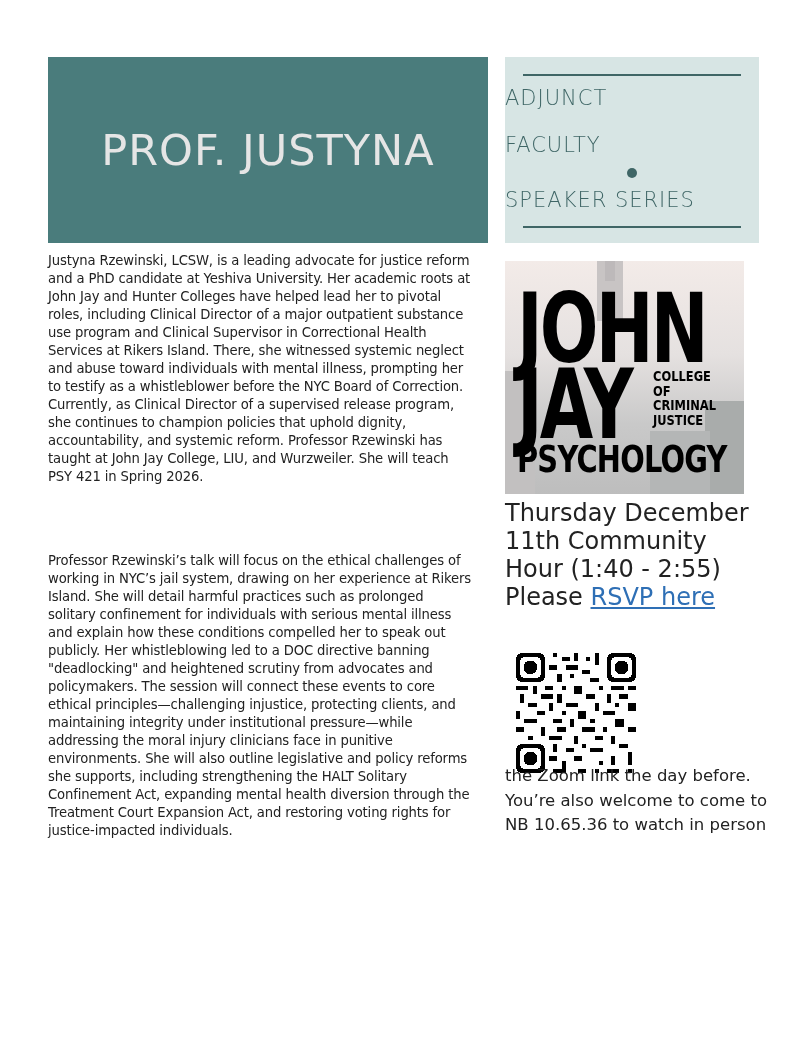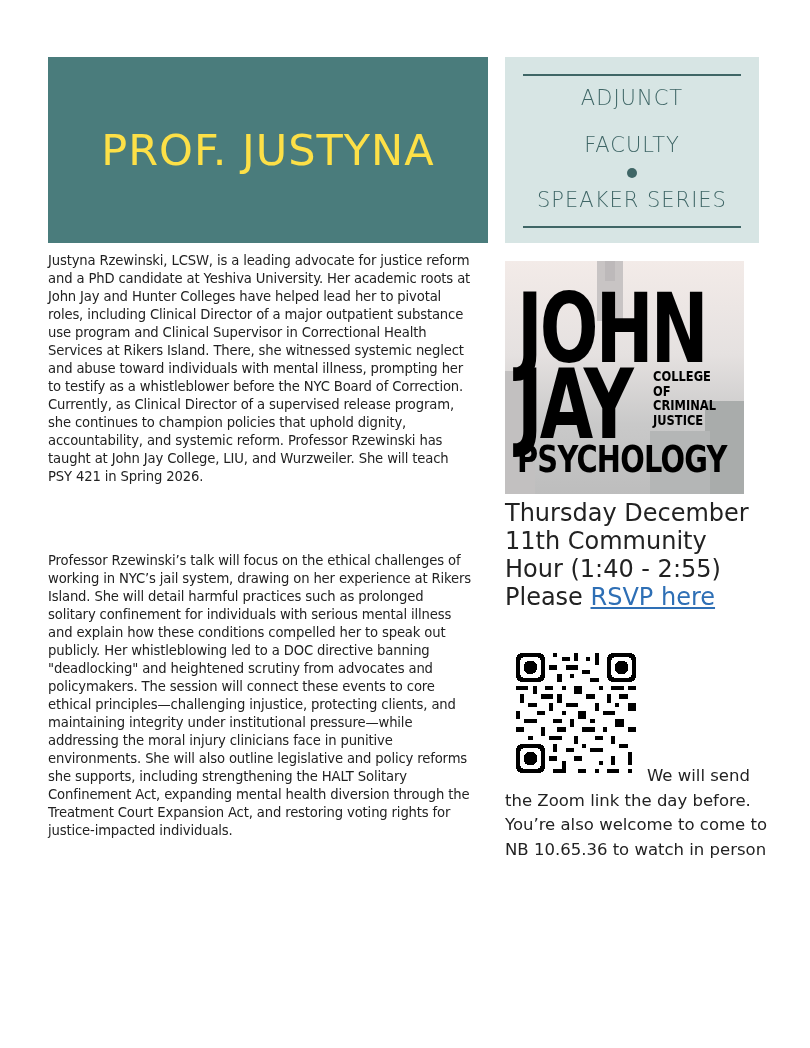--- a/index.html
+++ b/index.html
@@ -1,27 +1,27 @@
 <!DOCTYPE html>
 <html><head>
 <meta charset="utf-8">
 <style>
   html, body { margin:0; padding:0; background:#ffffff; }
   body { width:810px; height:1048px; position:relative; overflow:hidden;
          font-family:"DejaVu Sans", sans-serif; color:#222; }
   .title-box { position:absolute; left:48px; top:57px; width:440px; height:186px;
                background:#4a7c7c; display:flex; align-items:center; justify-content:center; }
-  .title-text { color:#fde047; font-family:"DejaVu Sans", sans-serif; font-weight:normal;
+  .title-text { color:#e5e5e5; font-family:"DejaVu Sans", sans-serif; font-weight:normal;
                 font-size:43px; line-height:62px; text-align:left; letter-spacing:1px; margin:4px; }
   .series-box { position:absolute; left:505px; top:57px; width:254px; height:186px;
                 background:#d7e5e4; }
   .series-rule { position:absolute; left:18px; right:18px; height:2px; background:#3f6666; }
   .series-rule.top { top:17px; }
   .series-rule.bot { top:169px; }
-  .series-text { position:absolute; left:0; right:0; text-align:center; color:#3f6666;
+  .series-text { position:absolute; left:0; right:0; text-align:left; color:#3f6666;
                  font-family:"DejaVu Sans", sans-serif; font-size:21px; letter-spacing:1px; font-weight:300; }
   .series-l1 { top:29px; }
   .series-l2 { top:76px; }
   .series-dot { position:absolute; left:50%; top:111px; width:10px; height:10px; margin-left:-5px;
                 border-radius:50%; background:#3f6666; }
   .series-l3 { top:131px; }
   .body-text { position:absolute; left:48px; width:425px; font-family:"DejaVu Sans", sans-serif;
                font-size:13.2px; line-height:18px; color:#222; margin:0; letter-spacing:-0.15px; }
   .p1 { top:252px; }
   .p2 { top:552px; }
@@ -167,15 +167,14 @@
       <rect x="9" y="28" width="3" height="1"></rect>
         <rect x="15" y="28" width="2" height="1"></rect>
         <rect x="19" y="28" width="1" height="1"></rect>
         <rect x="22" y="28" width="3" height="1"></rect>
         <rect x="27" y="28" width="1" height="1"></rect>
     </g>
   </svg>
 </div>
 
 <p class="zoom-text">
-  <span class="zoom-first">We will send</span>
   <span>the Zoom link the day before. You’re also welcome to come to NB 10.65.36 to watch in person</span>
 </p>
 
 </body></html>

